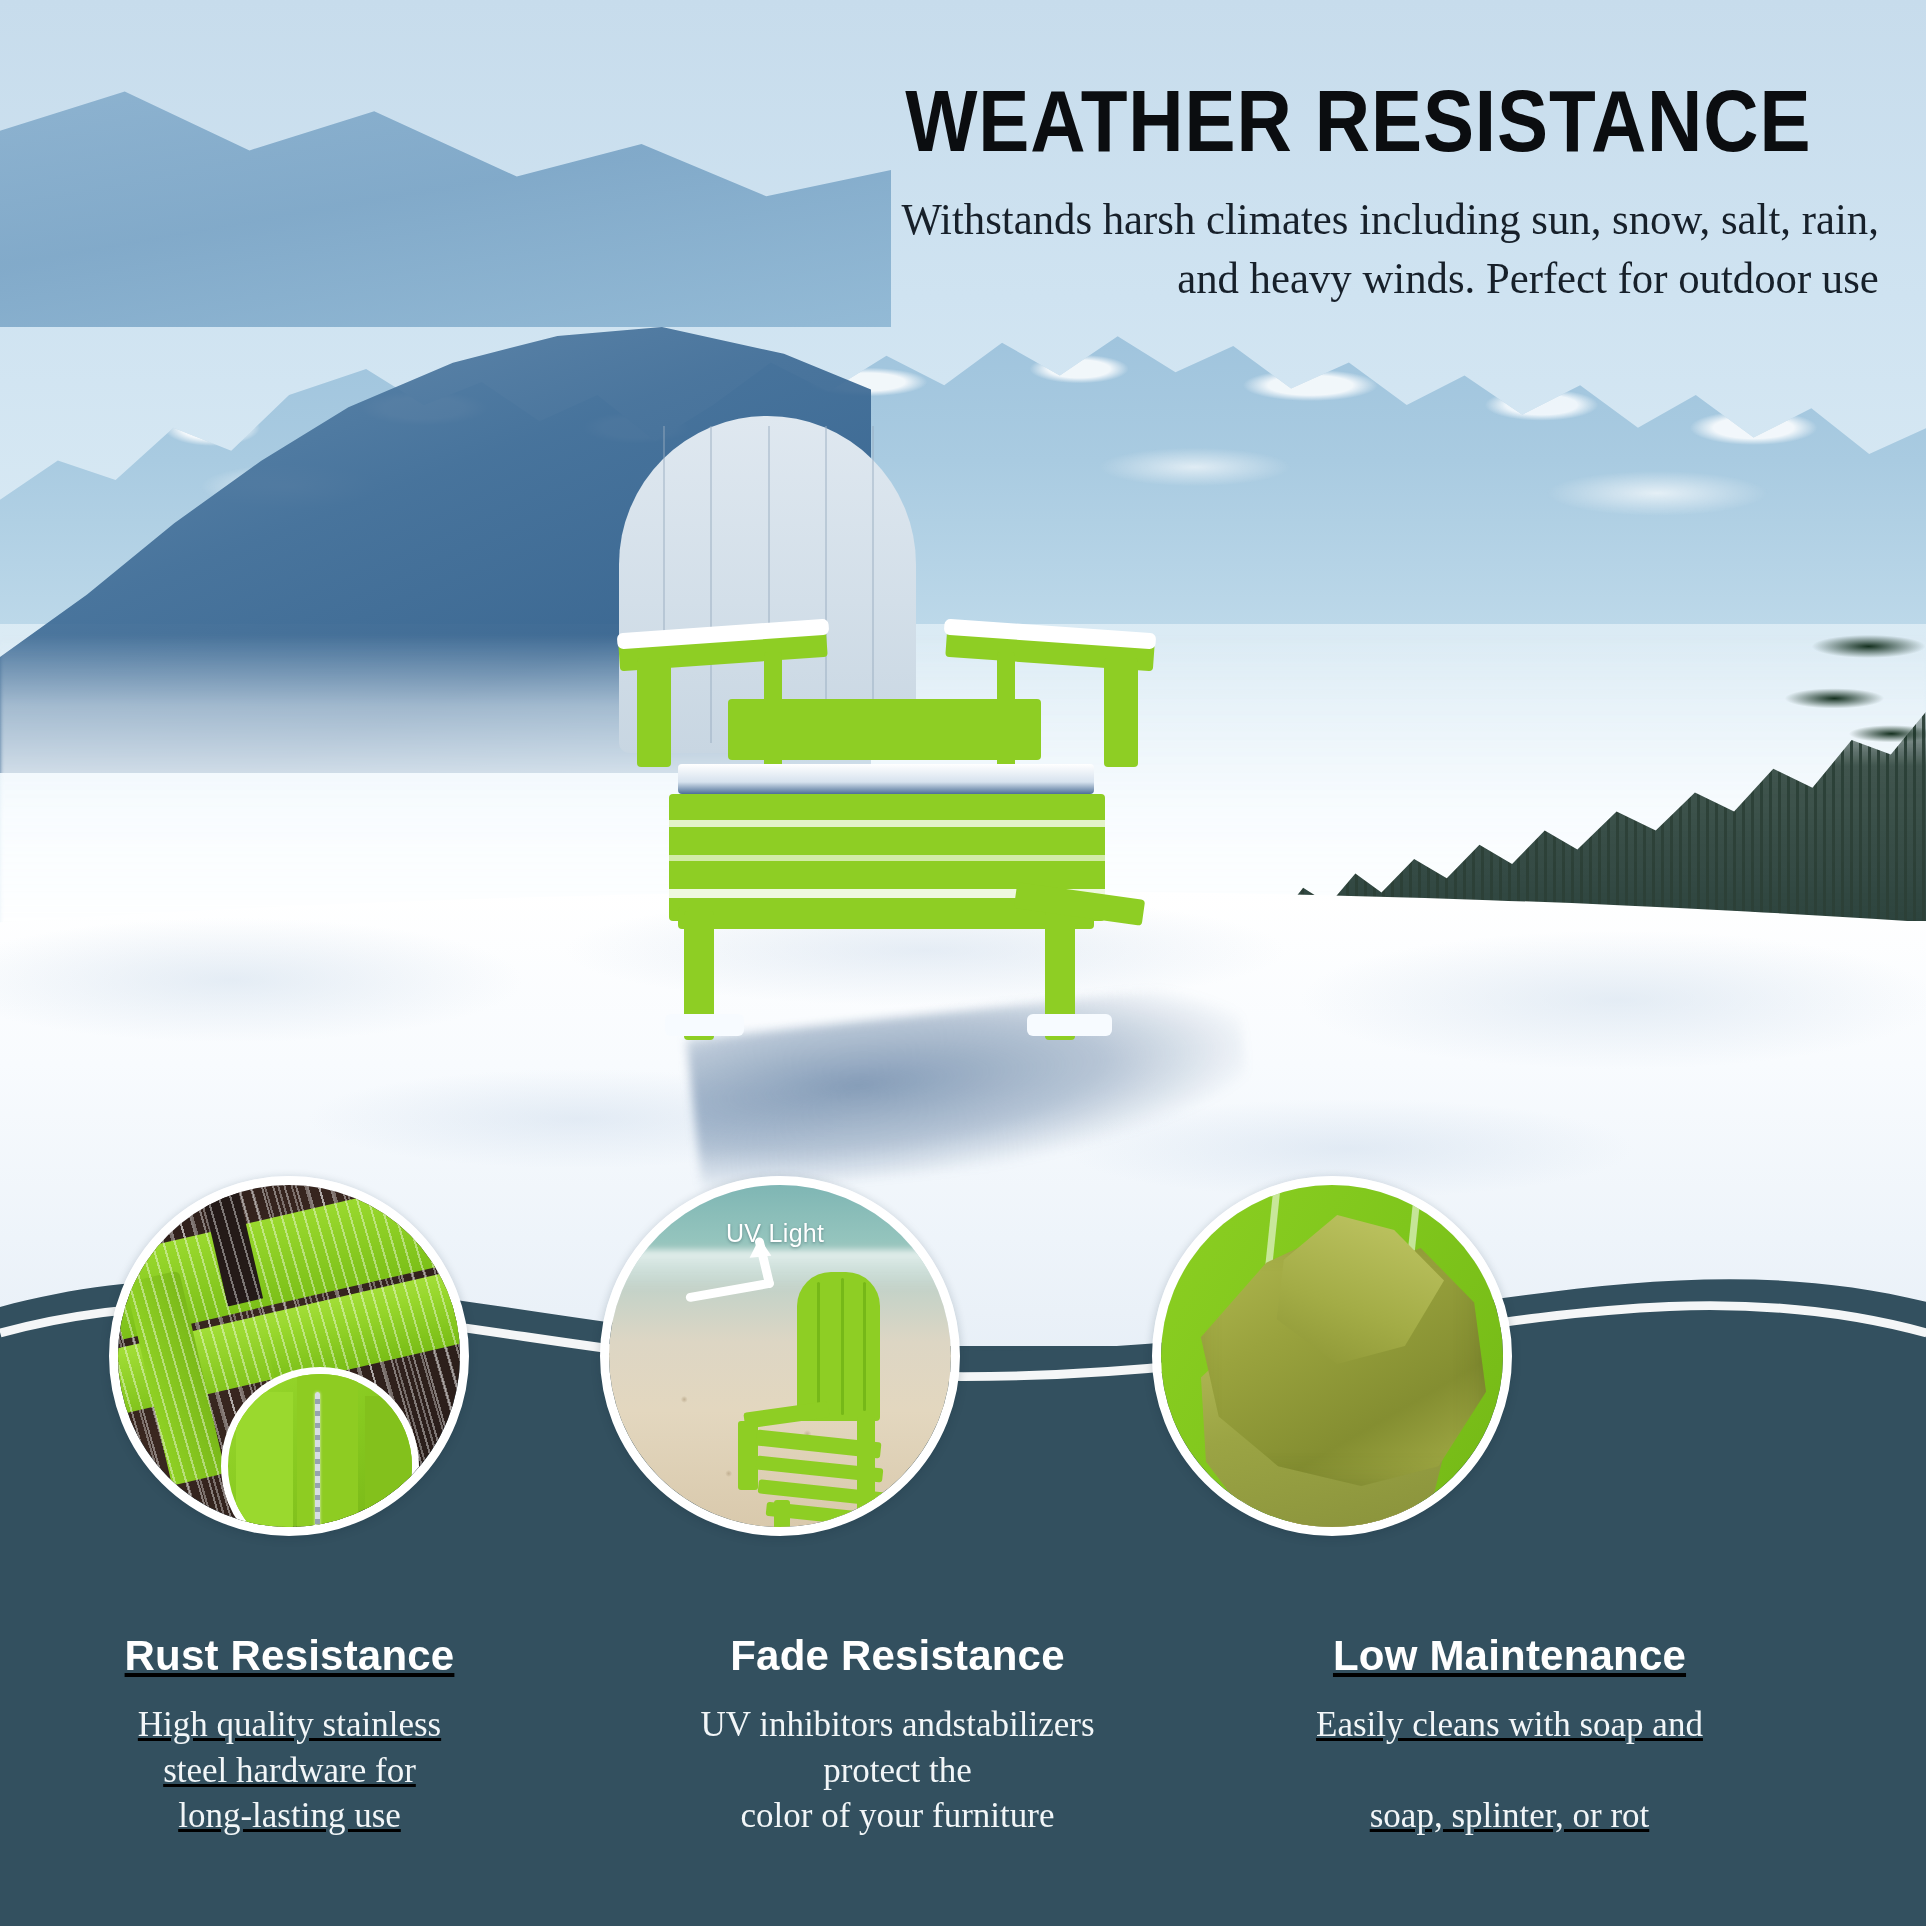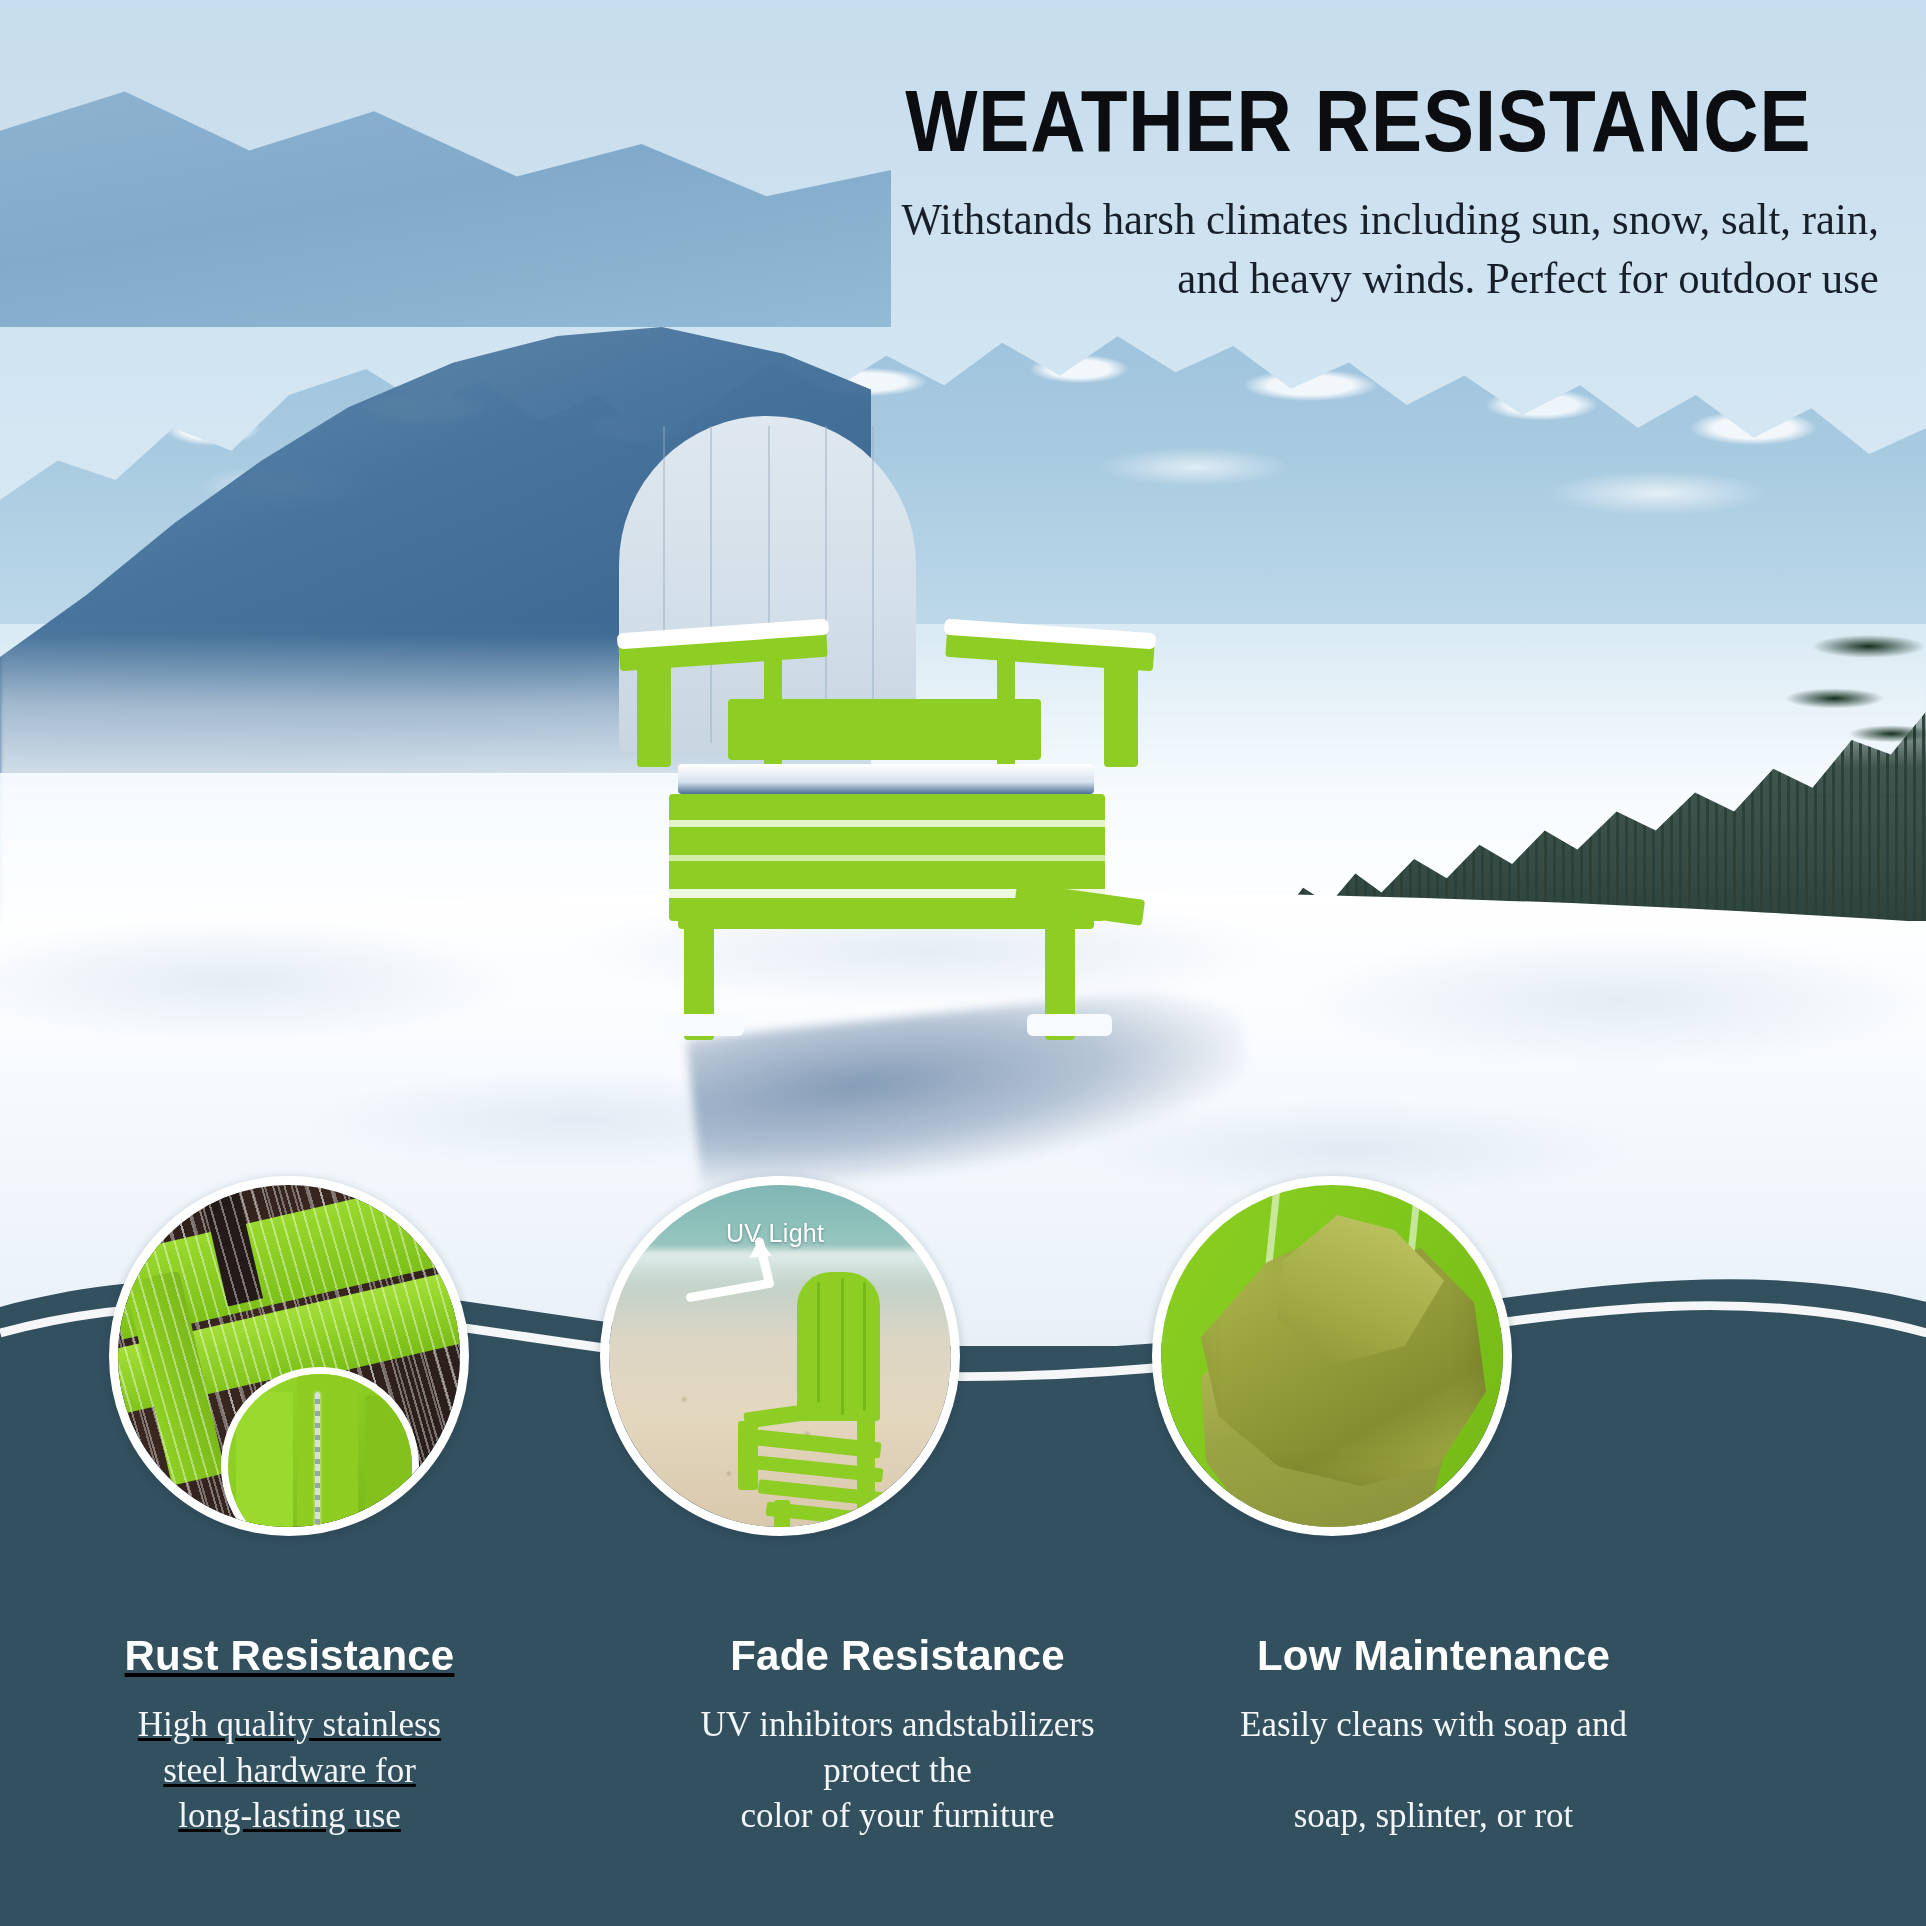--- a/index.html
+++ b/index.html
@@ -255,21 +255,21 @@
   .c3-cloth3 {
     position:absolute; left:40px; top:127px; width:248px; height:234px;
     background:linear-gradient(165deg,#b9c05b 0%,#9ba444 45%,#87903a 100%);
     clip-path:polygon(0% 28%, 22% 6%, 52% 0%, 86% 18%, 100% 52%, 92% 86%, 60% 100%, 22% 92%, 2% 64%);
   }
 
   
   .card { position:absolute; width:515px; text-align:center; z-index:8; }
   #t1 { left:32px; top:1632px;text-decoration:underline; }
   #t2 { left:640px; top:1632px; }
-  #t3 { left:1176px; top:1632px; }
+  #t3 { left:1252px; top:1632px;text-decoration:underline; }
   .card h3 {
     font-family:"Liberation Sans", sans-serif;
     font-size:42px; font-weight:700; color:#ffffff;
     letter-spacing:0.2px; margin-bottom:22px;
   }
   .card p {
     font-family:"Liberation Serif", serif;
     font-size:35px; line-height:1.30; color:#f2f6f8;
   }
 </style>

